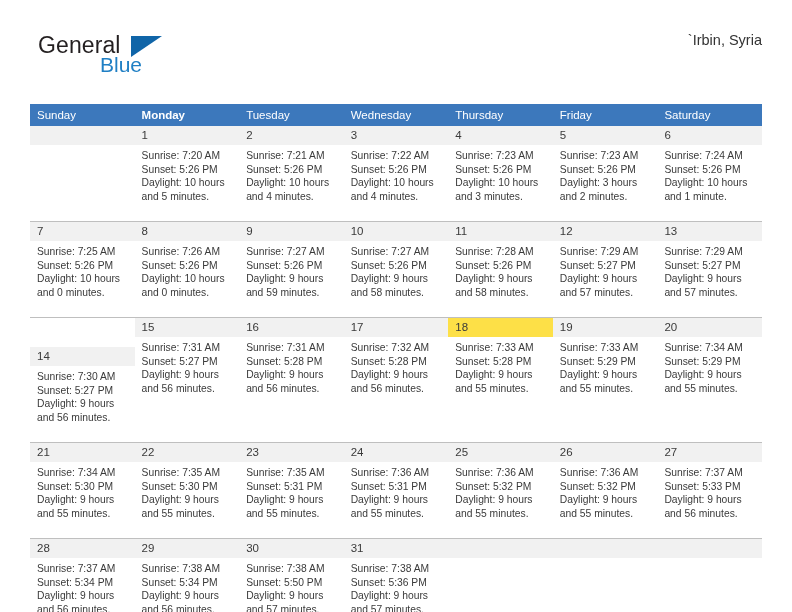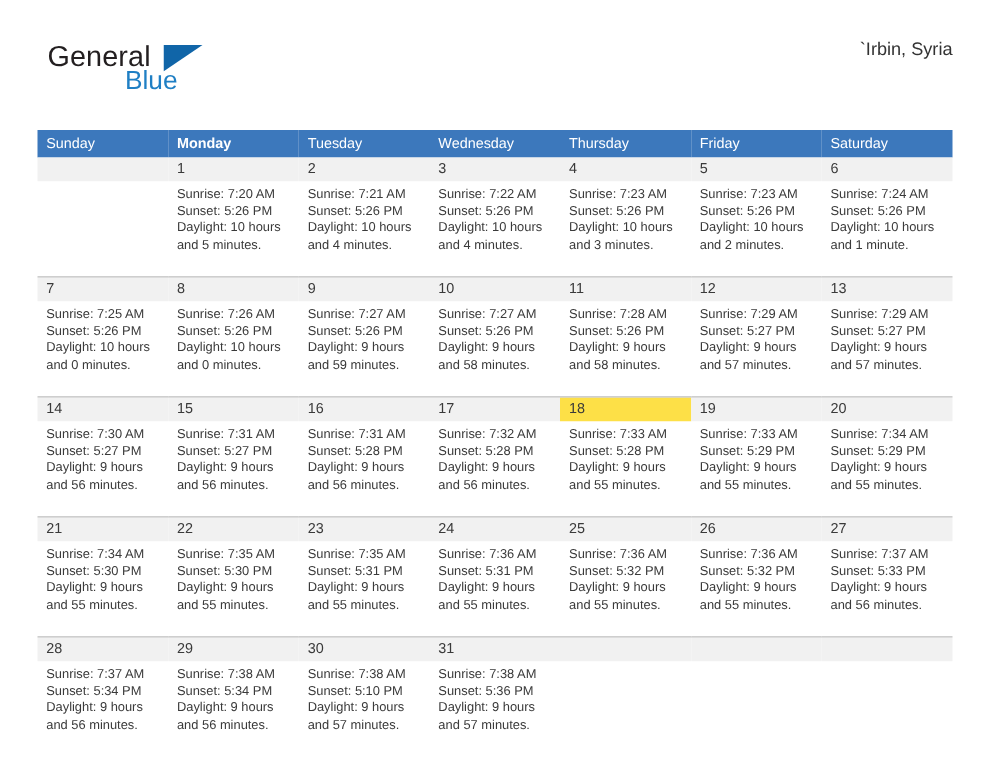--- a/index.html
+++ b/index.html
@@ -221,21 +221,21 @@
               <div>Sunrise: 7:23 AM</div>
               <div>Sunset: 5:26 PM</div>
               <div class="daylight">Daylight: 10 hours and 3 minutes.</div>
             </div>
           </td>
           <td class="day-cell">
             <div class="daynum" style="background: rgb(241, 241, 241);">5</div>
             <div class="cellbody">
               <div>Sunrise: 7:23 AM</div>
               <div>Sunset: 5:26 PM</div>
-              <div class="daylight">Daylight: 10 hours and 2 minutes.</div>
+              <div class="daylight">Daylight: 3 hours and 2 minutes.</div>
             </div>
           </td>
           <td class="day-cell">
             <div class="daynum" style="background: rgb(241, 241, 241);">6</div>
             <div class="cellbody">
               <div>Sunrise: 7:24 AM</div>
               <div>Sunset: 5:26 PM</div>
               <div class="daylight">Daylight: 10 hours and 1 minute.</div>
             </div>
           </td>
@@ -293,21 +293,21 @@
             <div class="daynum" style="background: rgb(241, 241, 241);">13</div>
             <div class="cellbody">
               <div>Sunrise: 7:29 AM</div>
               <div>Sunset: 5:27 PM</div>
               <div class="daylight">Daylight: 9 hours and 57 minutes.</div>
             </div>
           </td>
         </tr>
         <tr class="week-row">
           <td class="day-cell">
-            <div class="daynum" style="background: rgb(241, 241, 241);">14</div>
+            <div class="daynum" style="background: rgb(241, 241, 241); margin-top: 29px;">14</div>
             <div class="cellbody">
               <div>Sunrise: 7:30 AM</div>
               <div>Sunset: 5:27 PM</div>
               <div class="daylight">Daylight: 9 hours and 56 minutes.</div>
             </div>
           </td>
           <td class="day-cell">
             <div class="daynum" style="background: rgb(241, 241, 241);">15</div>
             <div class="cellbody">
               <div>Sunrise: 7:31 AM</div>
@@ -428,21 +428,21 @@
             <div class="cellbody">
               <div>Sunrise: 7:38 AM</div>
               <div>Sunset: 5:34 PM</div>
               <div class="daylight">Daylight: 9 hours and 56 minutes.</div>
             </div>
           </td>
           <td class="day-cell">
             <div class="daynum" style="background: rgb(241, 241, 241);">30</div>
             <div class="cellbody">
               <div>Sunrise: 7:38 AM</div>
-              <div>Sunset: 5:10 PM</div>
+              <div>Sunset: 5:50 PM</div>
               <div class="daylight">Daylight: 9 hours and 57 minutes.</div>
             </div>
           </td>
           <td class="day-cell">
             <div class="daynum" style="background: rgb(241, 241, 241);">31</div>
             <div class="cellbody">
               <div>Sunrise: 7:38 AM</div>
               <div>Sunset: 5:36 PM</div>
               <div class="daylight">Daylight: 9 hours and 57 minutes.</div>
             </div>

